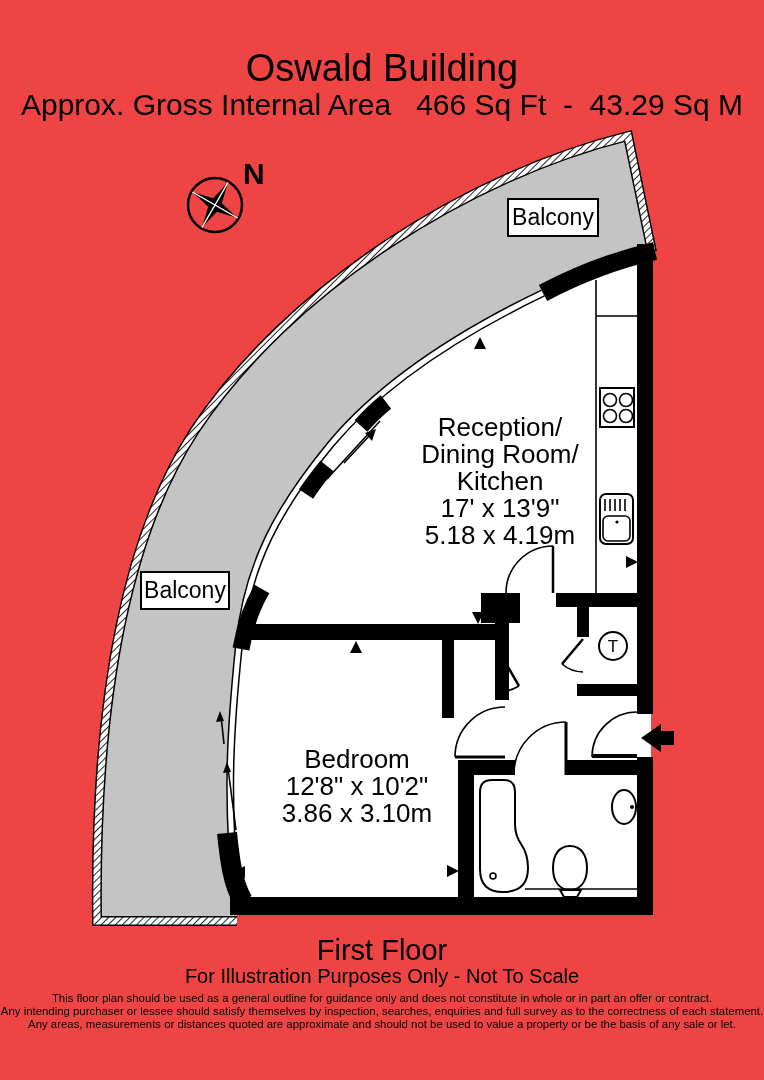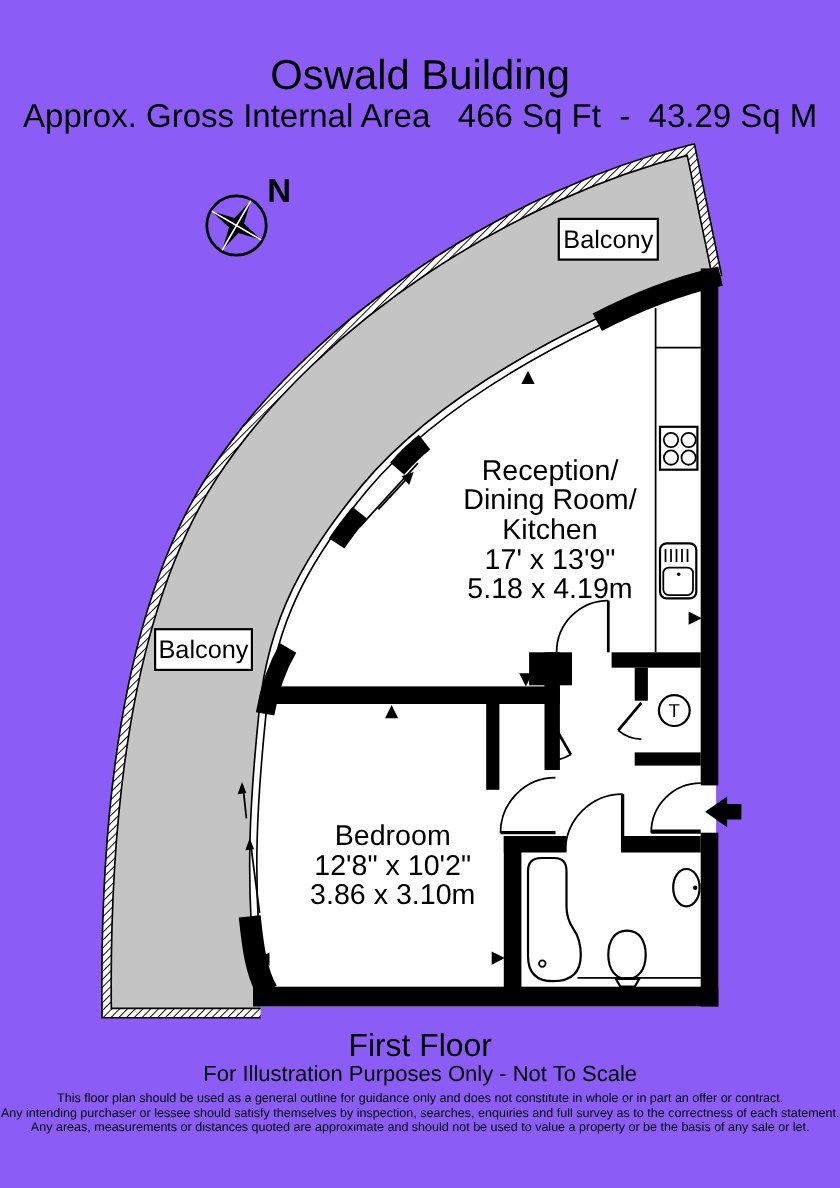--- a/index.html
+++ b/index.html
@@ -1,16 +1,16 @@
 <!DOCTYPE html>
 <html><head>
 <meta charset="utf-8">
 <style>
   html,body{margin:0;padding:0;background:#ffffff;}
-  #stage{position:relative;width:764px;height:1080px;background:#8b5cf6;overflow:hidden;}
+  #stage{position:relative;width:764px;height:1080px;background:#ef4444;overflow:hidden;}
   svg{display:block;}
   svg text{font-family:"Liberation Sans","DejaVu Sans",sans-serif;fill:#000;white-space:pre;}
   .t-title{font-size:38px;}
   .t-sub{font-size:30px;}
   .t-room{font-size:26px;}
   .t-balcony{font-size:23px;}
   .t-floor{font-size:29px;}
   .t-notice{font-size:20px;}
   .t-disc{font-size:11.4px;}
   .t-north{font-size:30px;font-weight:bold;}

